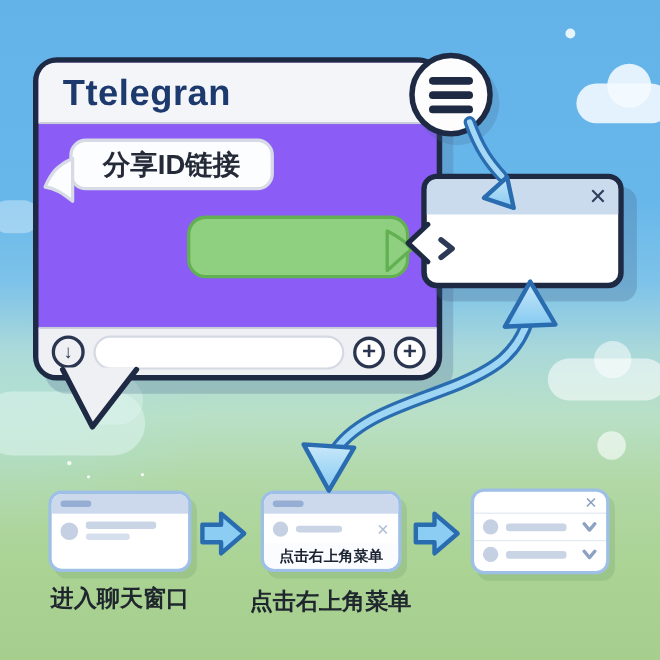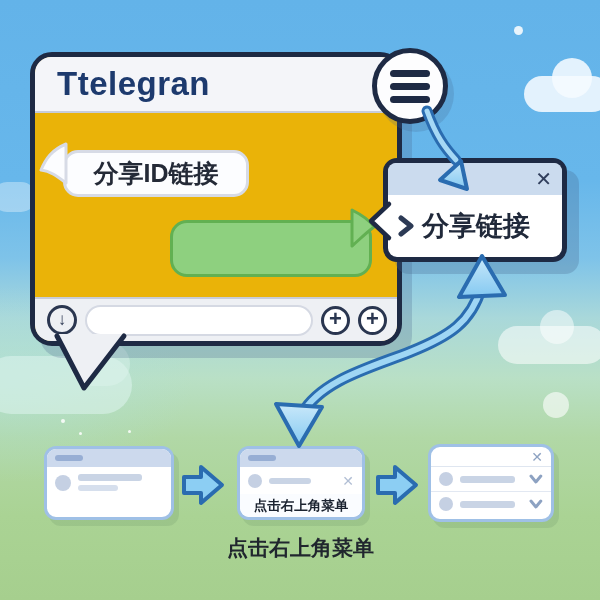--- a/index.html
+++ b/index.html
@@ -13,26 +13,26 @@
     background:
       radial-gradient(ellipse 260px 140px at 2% 64%, rgba(175,225,218,.55), rgba(175,225,218,0) 70%),
       linear-gradient(180deg,#63b3e9 0%, #67b7eb 30%, #7ec3e9 43%, #a9d8da 53%,
                       #b9e0c6 63%, #b1d8a6 73%, #aad394 86%, #a6cf8e 100%);
   }
   .cloud { position:absolute; border-radius:999px; }
   .dot   { position:absolute; border-radius:50%; background:rgba(255,255,255,.85); }
 
   
   .chat-window { position:absolute; left:30px; top:52px; width:372px; height:294px; z-index:5;
-    background:#eab308; border:5px solid #1e2a44; border-radius:22px;
+    background:#8b5cf6; border:5px solid #1e2a44; border-radius:22px;
     box-shadow:10px 12px 0 rgba(70,100,140,.25); }
   .chat-header { height:56px; background:#f4f5f9; border-bottom:2px solid #c7ccd9;
     border-radius:16px 16px 0 0; display:flex; align-items:center; padding-left:22px; }
   .chat-title { font-size:33px; font-weight:800; color:#1d3a6e; letter-spacing:.5px; }
-  .chat-body { position:relative; height:136px;margin-top:24px; }
+  .chat-body { position:relative; height:136px; }
   .bubble-in { position:absolute; left:28px; top:13px; width:186px; height:47px;
     background:#fcfdff; border:3px solid #d7dbe6; border-radius:15px;
     display:flex; align-items:center; justify-content:center;
     font-size:25px; font-weight:800; color:#242a37; }
   .bubble-out { position:absolute; left:135px; top:83px; width:202px; height:57px;
     background:#8ed07f; border:3px solid #62b052; border-radius:17px; }
   .chat-footer { position:absolute; left:0; right:0; bottom:0; height:44px;
     background:#eef0f4; border-top:2px solid #c7ccd9; border-radius:0 0 16px 16px;
     display:flex; align-items:center; padding:0 10px 0 12px; gap:8px; }
   .dl-btn { width:30px; height:30px; border:3px solid #2a3650; border-radius:50%;
@@ -147,21 +147,20 @@
   </div>
 
   <div class="popup">
     <div class="popup-header">
       <span class="popup-close">✕</span>
     </div>
     <div class="popup-body">
       <svg width="16" height="24" viewBox="0 0 16 24">
         <polyline points="3,4 13,12 3,20" fill="none" stroke="#2c3a55" stroke-width="5" stroke-linecap="round" stroke-linejoin="round"></polyline>
       </svg>
-      <span class="popup-label">分享链接</span>
     </div>
   </div>
 
   <div class="step-card card-1">
     <div class="card-head">
       <div class="card-pill"></div>
     </div>
     <div class="card-row">
       <div class="avatar"></div>
       <div class="lines">
@@ -199,20 +198,21 @@
     <div class="opt-row">
       <div class="avatar sm"></div>
       <div class="bar b4"></div>
       <div class="spacer"></div>
       <svg width="14" height="10" viewBox="0 0 14 10">
         <polyline points="2,2 7,8 12,2" fill="none" stroke="#8da2c2" stroke-width="3" stroke-linecap="round" stroke-linejoin="round"></polyline>
       </svg>
     </div>
   </div>
 
+  <div class="step-label label-1">进入聊天窗口</div>
   <div class="step-label label-2">
     <div>点击右上角菜单</div>
   </div>
 
   <svg class="overlay" width="600" height="600" viewBox="0 0 600 600">
     <defs>
       <linearGradient id="agrad" x1="0" y1="0" x2="0" y2="1">
         <stop offset="0" stop-color="#c9e8fa"></stop>
         <stop offset="1" stop-color="#84c9f1"></stop>
       </linearGradient>

